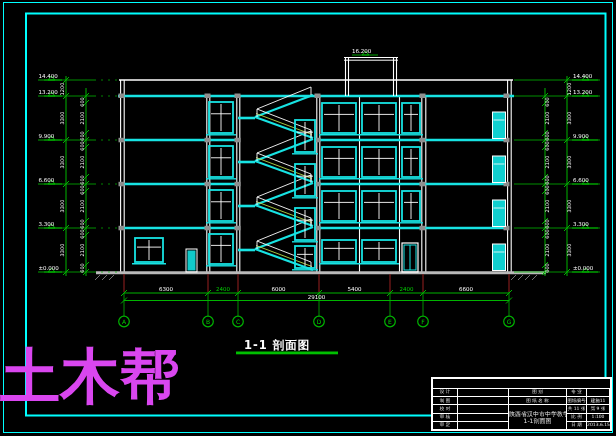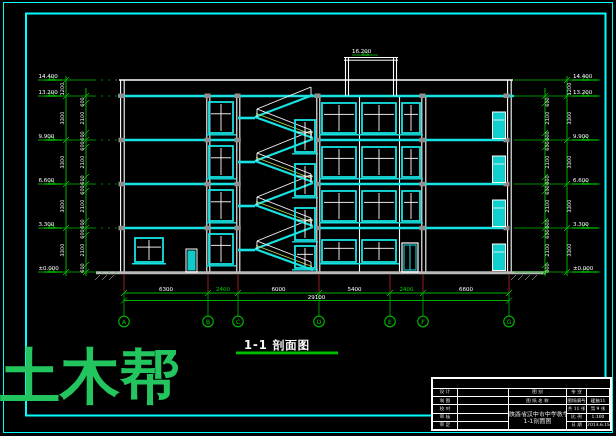--- a/index.html
+++ b/index.html
@@ -29,21 +29,21 @@
     grid-auto-rows:8.2px;font-size:4.5px;line-height:1;}
   #tb-grid .c{border-right:1px solid #fff;border-bottom:1px solid #fff;
     box-sizing:border-box;display:flex;align-items:center;justify-content:center;
     overflow:hidden;white-space:nowrap;color:#e8e8e8;}
   #tb-grid .c:nth-last-child(-n+1){border-right:none}
   .bigcell{grid-column:3;grid-row:3 / span 3;flex-direction:column;font-size:6px;
     text-align:center;gap:1px;}
   .bigcell div{width:100%;}
   
   #wm-brand{position:absolute;left:0px;top:346px;font-size:60px;font-weight:bold;
-    color:#22c55e;letter-spacing:0px;line-height:1;}
+    color:#d946ef;letter-spacing:0px;line-height:1;}
   #wm-url{position:absolute;left:3px;top:404px;font-size:19px;font-weight:bold;
     color:#42332a;letter-spacing:1.5px;text-shadow:1px 1px 0 #140d07;line-height:1;}
 </style>
 </head>
 <body>
 
 <div id="sheet">
 
   <svg id="cad" width="616" height="436" viewBox="0 0 616 436">
     <g id="g-frame">

